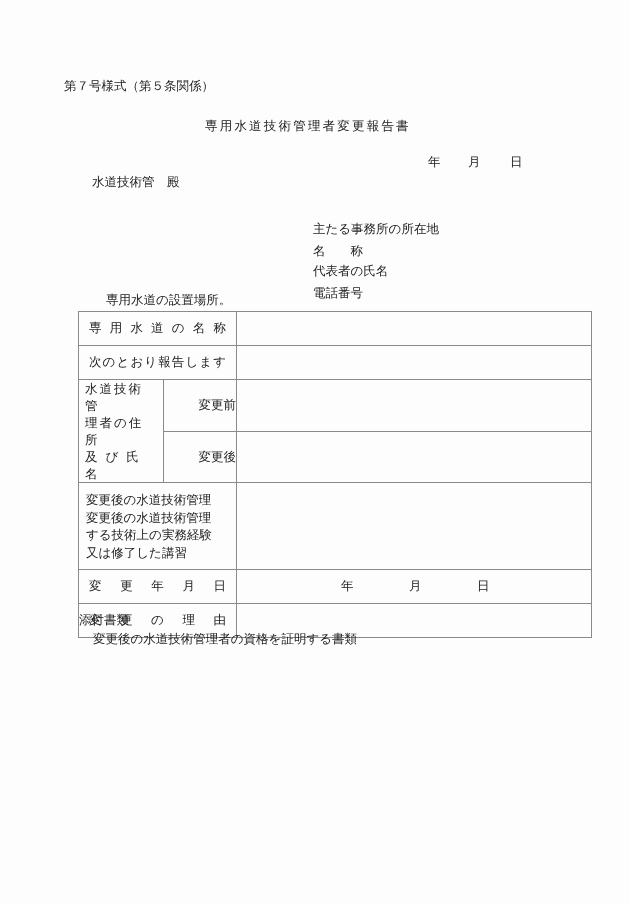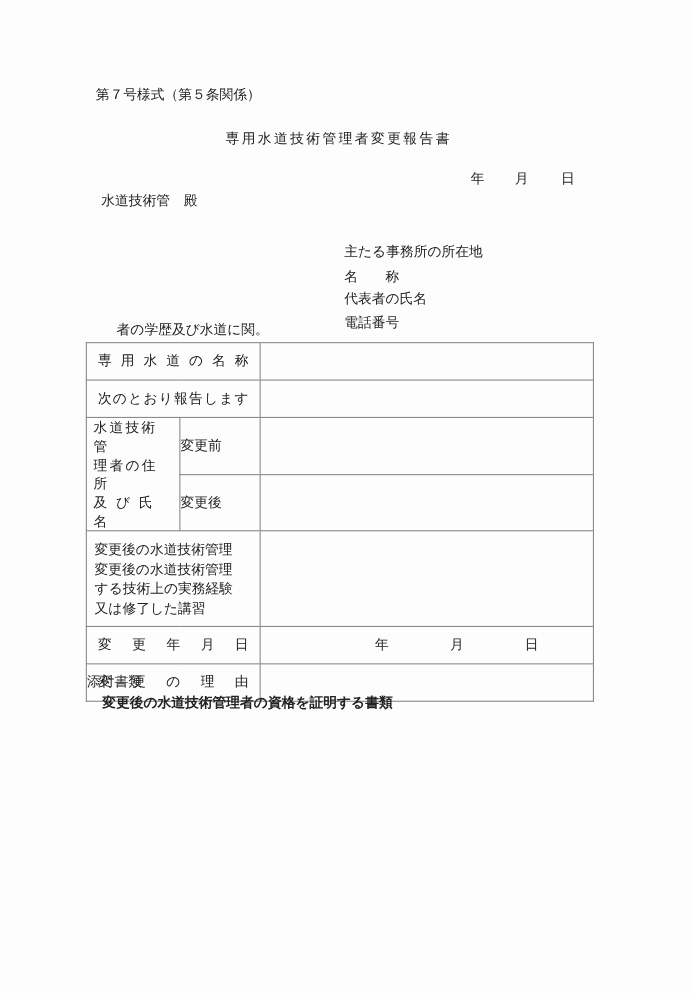--- a/index.html
+++ b/index.html
@@ -6,77 +6,77 @@
   body {
     width: 630px; height: 903px;
     background: #fdfdfd;
     position: relative;
     font-family: "DejaVu Serif", "Liberation Serif", serif;
     color: #222;
     font-size: 12.5px;
     overflow: hidden;
   }
   .abs { position: absolute; white-space: nowrap; line-height: 1; }
-  .form-no { left: 87px; top: 80px; }
+  .form-no { left: 64px; top: 80px; }
   .doc-title { left: 205px; top: 120px; letter-spacing: 2.2px; }
   .date-line { left: 428px; top: 156px; }
   .date-line span { display: inline-block; }
   .addressee { left: 92px; top: 176px; }
   .applicant { left: 313px; margin-top: 28px; }
   .app-0 { top: 195px; }
   .app-1 { top: 217px; text-align: right; }
   .app-2 { top: 237px; }
   .app-3 { top: 259px; }
   .intro { left: 106px; top: 294px; }
 
   table.report {
     position: absolute;
     left: 78px; top: 311px;
-    width: 462px;
+    width: 514px;
     border-collapse: collapse;
     table-layout: fixed;
   }
   table.report td {
     border: 1.3px solid #8a8a8a;
     padding: 0;
     vertical-align: middle;
     line-height: 1;
   }
   .col-a { width: 85px; }
   .col-b { width: 73px; }
   .col-c { width: auto; }
   .h35 { height: 34px; }
   .h88 { height: 87px; }
   .label-spread { text-align: justify; text-align-last: justify; padding: 0 10px !important; }
   .label-two { padding: 0 6px !important; line-height: 17px !important; letter-spacing: 2px; }
-  .label-center { text-align: left; }
+  .label-center { text-align: right; }
   .label-block { padding: 0 7px !important; line-height: 17.5px !important; vertical-align: middle; }
   .date-cell { text-align: left; }
   .date-cell .dp { display: inline-block; }
   .attach-head { left: 79px; top: 614px; }
-  .attach-item { left: 93px; top: 633px; font-weight: bold; }
+  .attach-item { left: 93px; top: 633px; }
 </style>
 </head>
 <body>
 
 <div class="abs form-no">第７号様式（第５条関係）</div>
 <div class="abs doc-title">専用水道技術管理者変更報告書</div>
 
 <div class="abs date-line">
   <span style="width:40px">年</span><span style="width:42px">月</span><span>日</span>
 </div>
 
 <div class="abs addressee">水道技術管　殿</div>
 
 <div class="abs applicant app-0">主たる事務所の所在地</div>
 <div class="abs applicant app-1">名　　称</div>
 <div class="abs applicant app-2">代表者の氏名</div>
 <div class="abs applicant app-3">電話番号</div>
 
-<div class="abs intro">者の学歴及び水道に関。</div>
+<div class="abs intro">専用水道の設置場所。</div>
 
 <table class="report">
   <colgroup>
     <col class="col-a">
       <col class="col-b">
       <col class="col-c">
   </colgroup>
   <tbody>
       <tr class="h35">
     <td colspan="2" class="label-spread">専用水道の名称</td>

